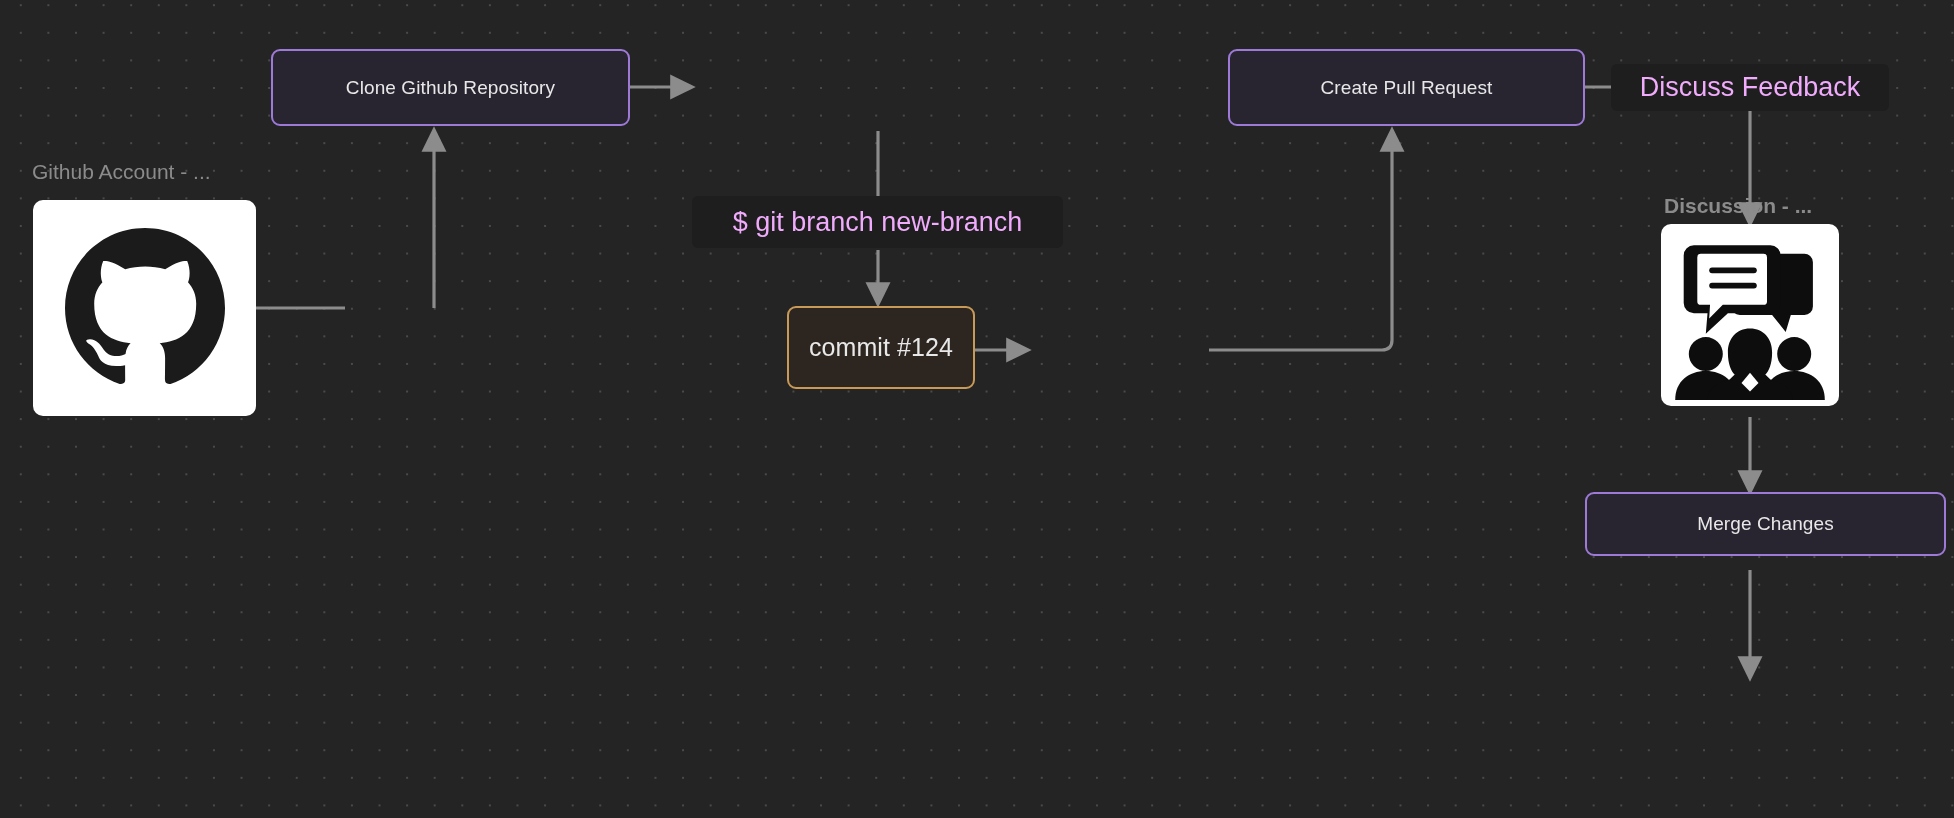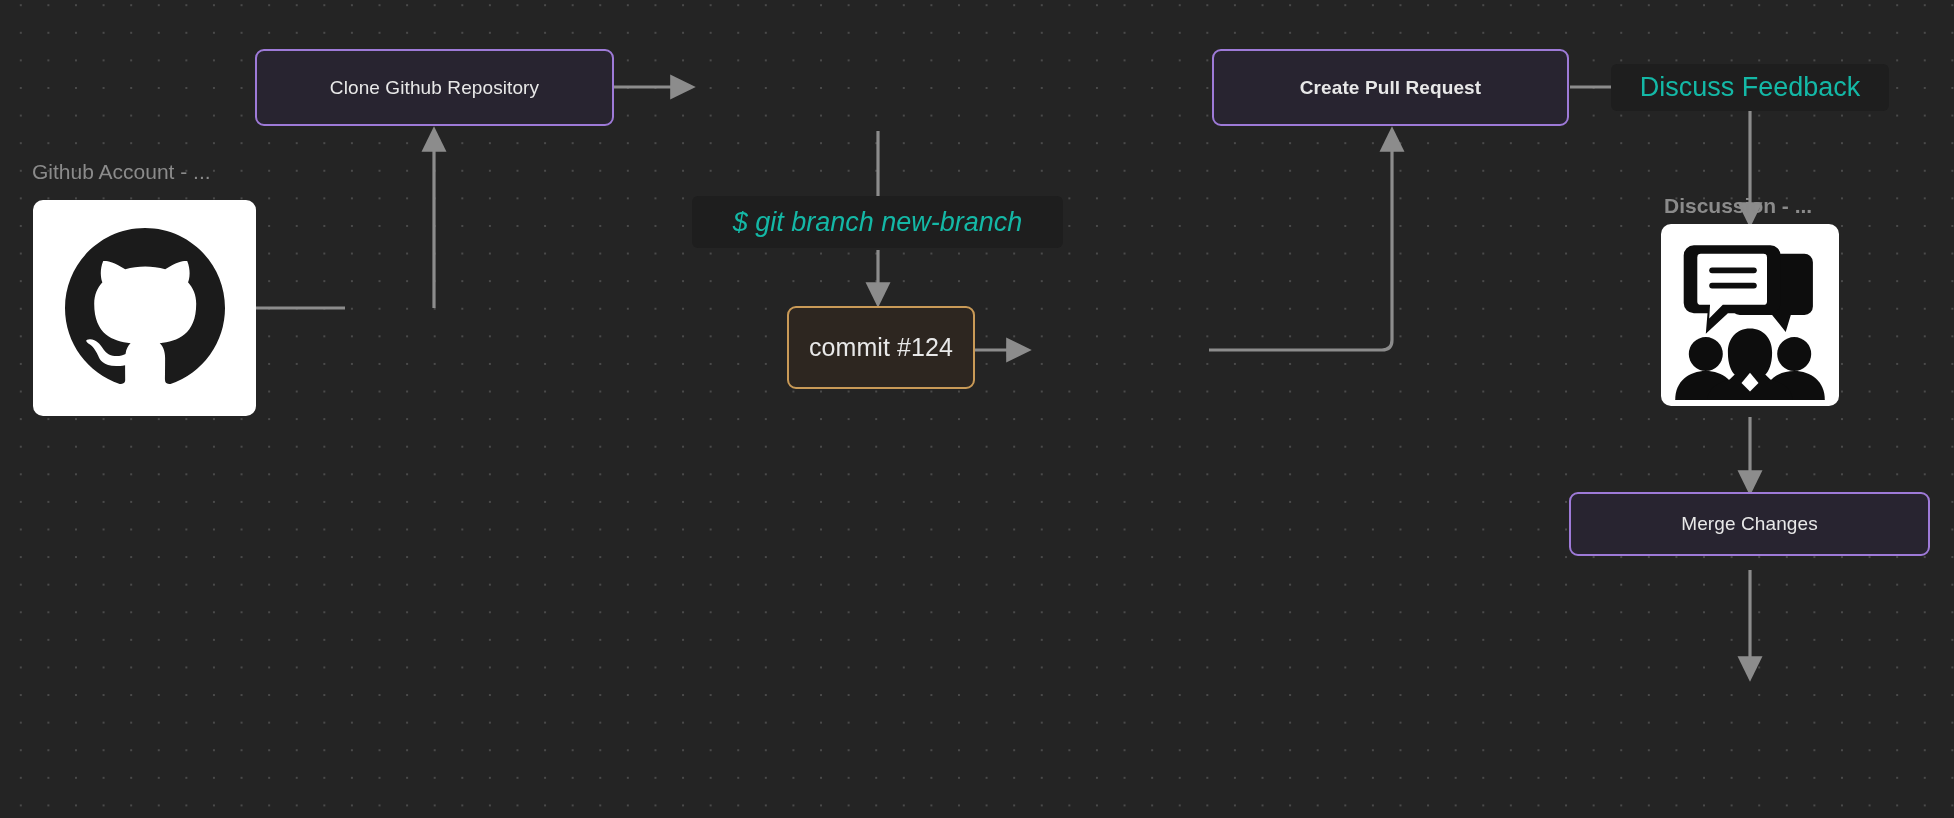--- a/index.html
+++ b/index.html
@@ -33,35 +33,36 @@
     justify-content: center;
     border-radius: 9px;
     color: #e8e8e8;
     font-size: 19px;
     letter-spacing: 0.1px;
     white-space: nowrap;
   }
   .node-process {
     background: #282430;
     border: 2px solid #9e7ad8;
+    margin-left: 16px;
   }
   .node-commit {
     background: #2d2620;
     border: 2px solid #c99a57;
     font-size: 25px;
   }
   .edge-label {
     position: absolute;
     box-sizing: border-box;
     display: flex;
     align-items: center;
     justify-content: center;
     background: #1e1e1e;
     border-radius: 6px;
-    color: #14b8a6;
+    color: #f0abfc;
     white-space: nowrap;
   }
   .image-node {
     position: absolute;
     box-sizing: border-box;
     background: #ffffff;
     border-radius: 10px;
     overflow: hidden;
     display: flex;
     align-items: center;
@@ -149,36 +150,36 @@
         <path d="M50 84 l-5 6 l5 5 l5 -5 z" fill="#ffffff"></path>
       </g>
     </svg>
   </div>
 
   <div class="node node-process" style="left:255px; top:49px; width:359px; height:77px;">
     <span>Clone Github Repository</span>
   </div>
 
 
-  <div class="node node-process" style="left:1212px; top:49px; width:357px; height:77px;font-weight:bold;">
+  <div class="node node-process" style="left:1212px; top:49px; width:357px; height:77px;">
     <span>Create Pull Request</span>
   </div>
 
   <div class="node node-process" style="left:1569px; top:492px; width:361px; height:64px;">
     <span>Merge Changes</span>
   </div>
 
   <div class="node node-commit" style="left:787px; top:306px; width:188px; height:83px;">
     <span>commit #124</span>
   </div>
 
 
 
 
-  <div class="edge-label" style="left:692px; top:196px; width:371px; height:52px; font-size:27px;font-style:italic;">
+  <div class="edge-label" style="left:692px; top:196px; width:371px; height:52px; font-size:27px;">
     <span>$ git branch new-branch</span>
   </div>
 
   <div class="edge-label" style="left:1611px; top:64px; width:278px; height:47px; font-size:27px;">
     <span>Discuss Feedback</span>
   </div>
 
 </div>
 
 </body></html>

